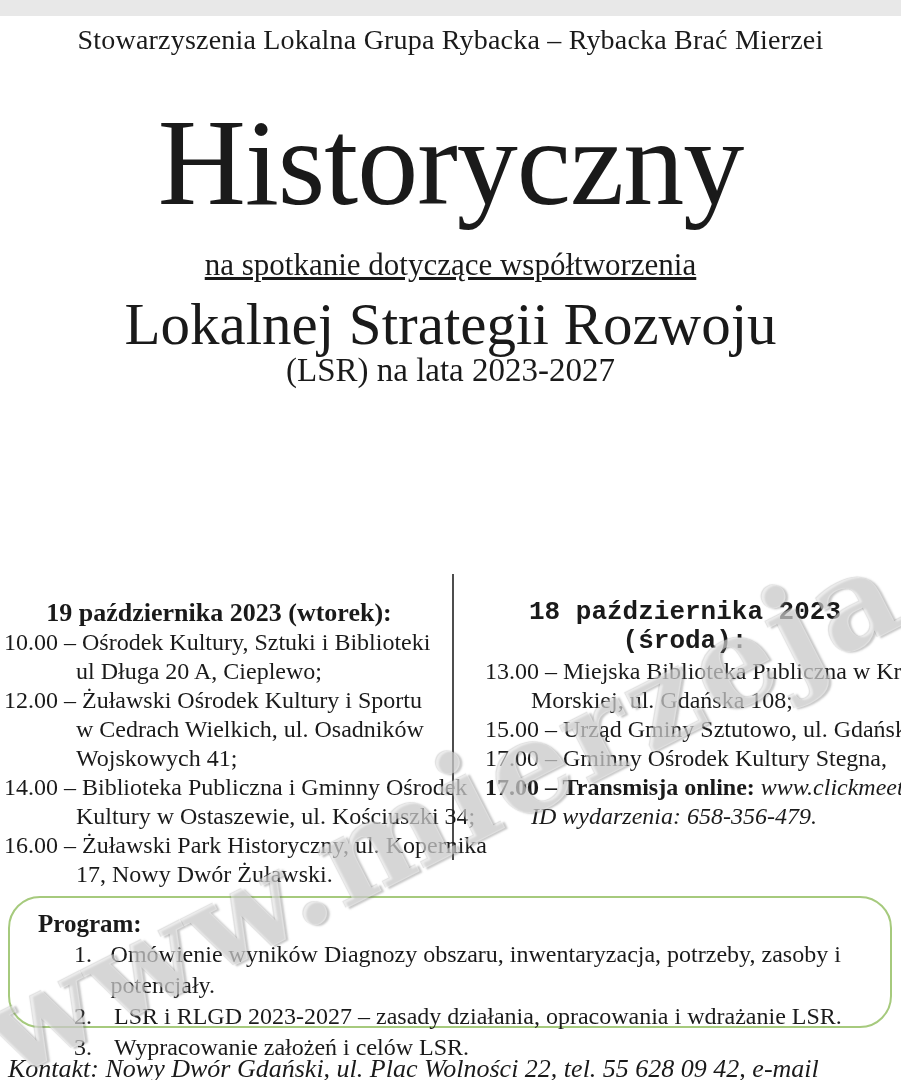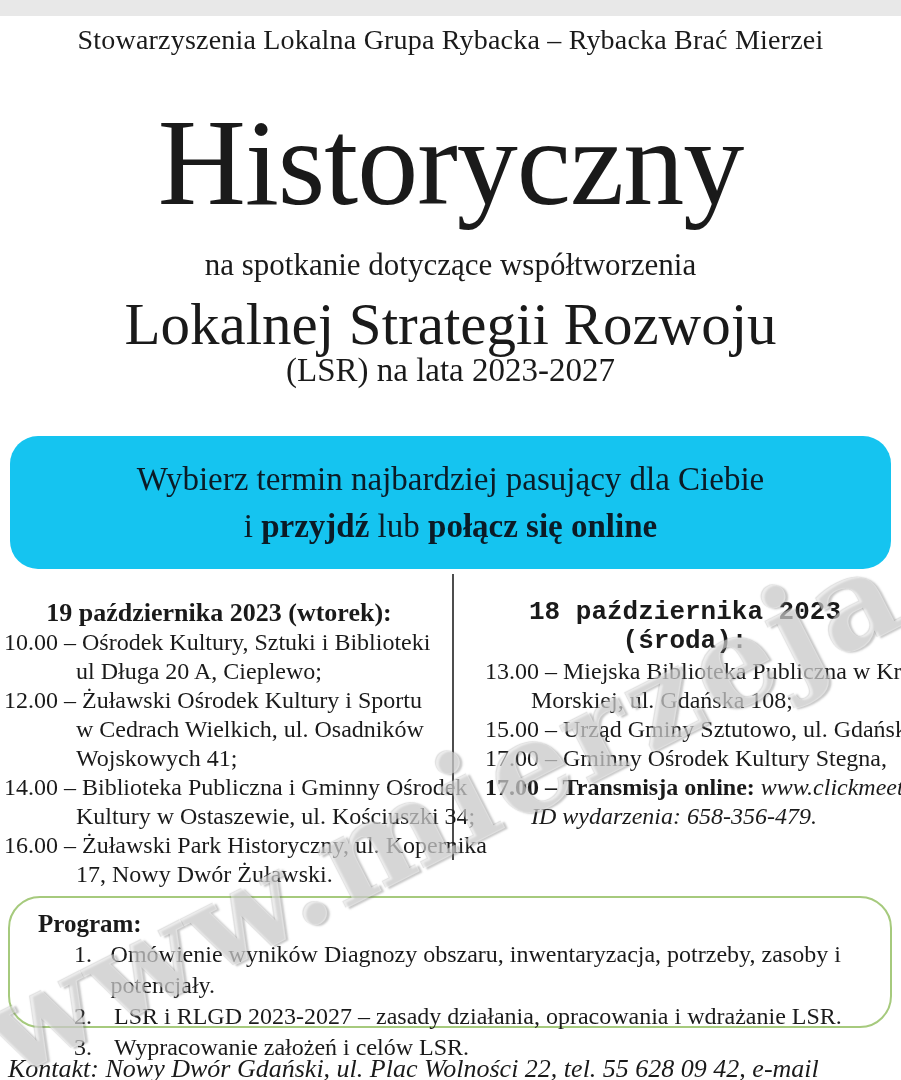--- a/index.html
+++ b/index.html
@@ -16,21 +16,21 @@
     position:absolute;top:8px;left:0;width:100%;
     text-align:center;font-size:28px;letter-spacing:.2px;
   }
   .main-title{
     position:absolute;top:68px;left:0;width:100%;
     text-align:center;font-size:122px;line-height:1.3;
     letter-spacing:-1px;
   }
   .subtitle{
     position:absolute;top:231px;left:0;width:100%;
-    text-align:center;font-size:31px;
+    text-align:center;font-size:31px;text-decoration:underline;
   }
   .strategy-title{
     position:absolute;top:272px;left:0;width:100%;
     text-align:center;font-size:59px;line-height:1.25;
   }
   .years-line{
     position:absolute;top:336px;left:0;width:100%;
     text-align:center;font-size:33px;
   }
   .banner{
@@ -93,24 +93,20 @@
 
 <div class="page">
 
   <div class="org-line">Stowarzyszenia Lokalna Grupa Rybacka – Rybacka Brać Mierzei</div>
 
   <div class="main-title">Historyczny</div>
   <div class="subtitle">na spotkanie dotyczące współtworzenia</div>
   <div class="strategy-title">Lokalnej Strategii Rozwoju</div>
   <div class="years-line">(LSR) na lata 2023-2027</div>
 
-  <div class="banner" style="background: rgb(21, 196, 240); color: rgb(11, 27, 38);">
-    <div>Wybierz termin najbardziej pasujący dla Ciebie</div>
-    <div><span>i </span><b>przyjdź</b><span> lub </span><b>połącz się online</b></div>
-  </div>
 
   <div class="divider" style="background: rgb(77, 77, 77);"></div>
 
   <div class="schedule">
     <div class="col col-left">
       <div class="col-heading">19 października 2023 (wtorek):</div>
       <div id="left-list">
           <div class="sched-line">10.00 – Ośrodek Kultury, Sztuki i Biblioteki</div>
           <div class="sched-line cont">ul Długa 20 A, Cieplewo;</div>
           <div class="sched-line">12.00 – Żuławski Ośrodek Kultury i Sportu</div>

